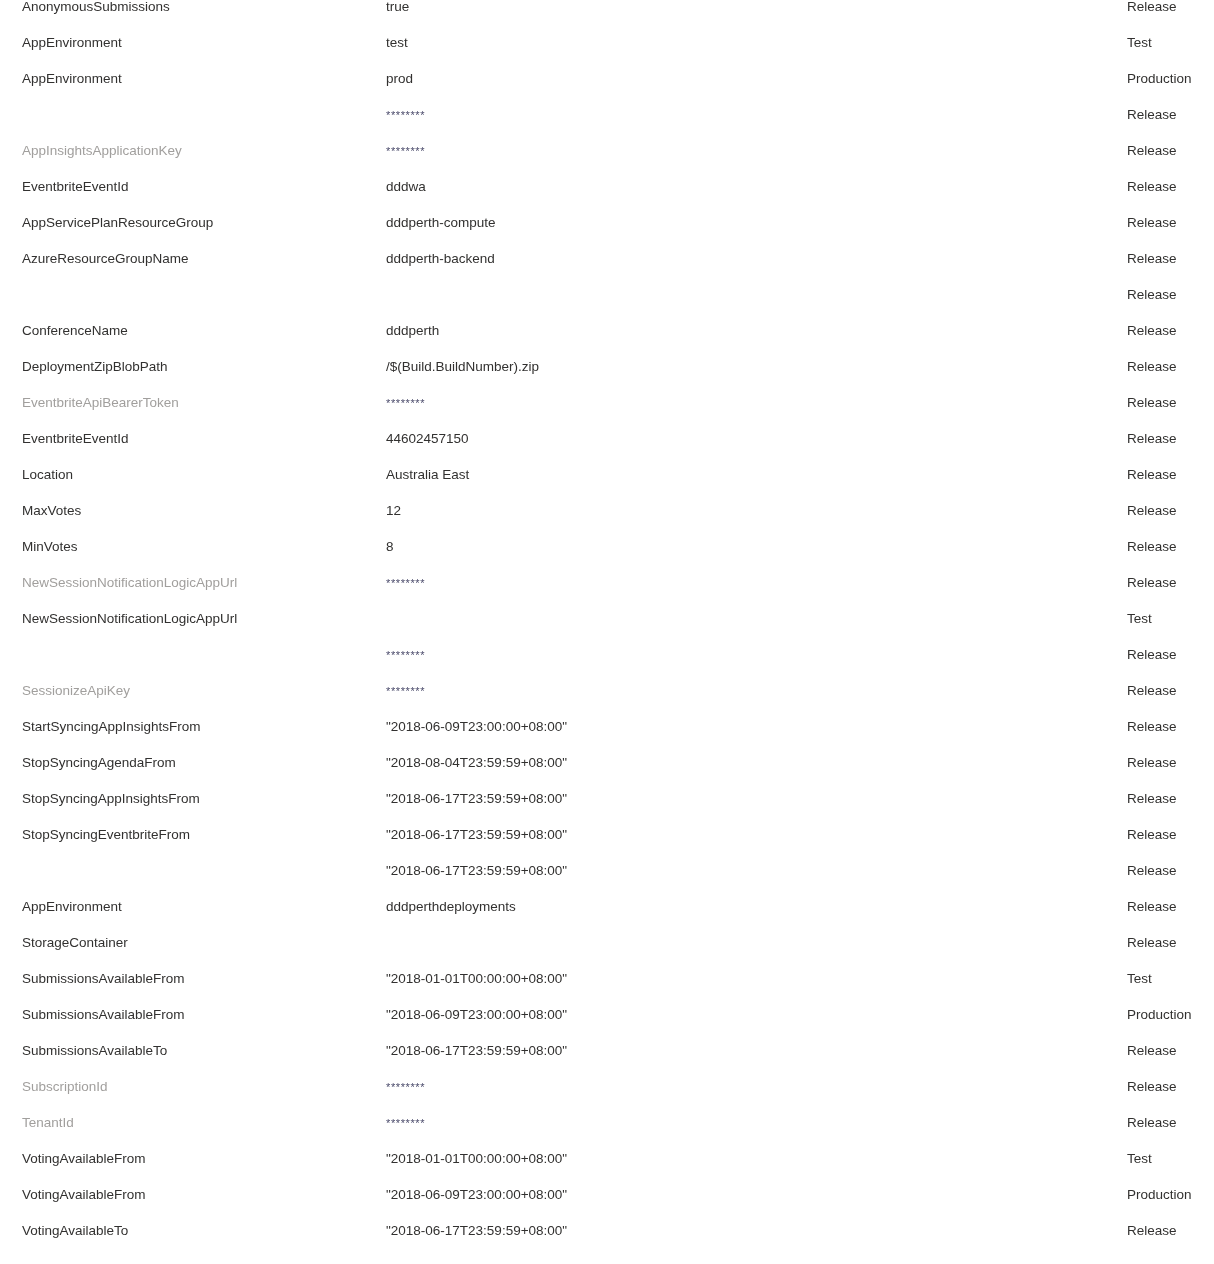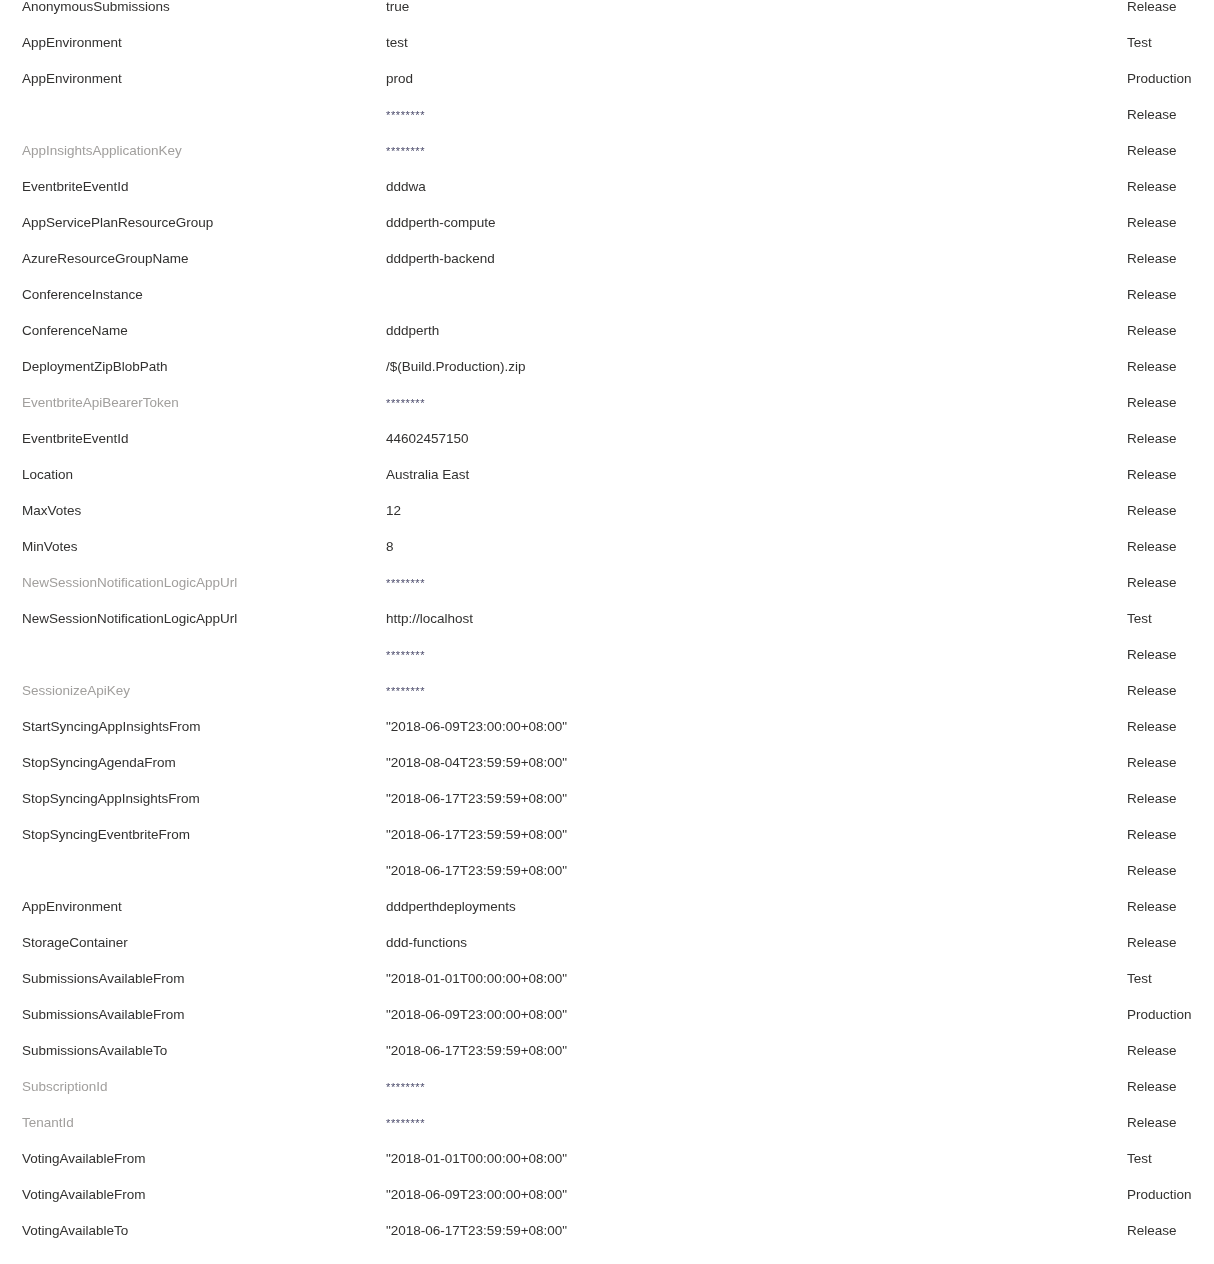--- a/index.html
+++ b/index.html
@@ -111,31 +111,30 @@
       <div class="cell cell-name">AppServicePlanResourceGroup</div>
       <div class="cell cell-value">dddperth-compute</div>
       <div class="cell cell-scope">Release</div>
     </div>
     <div class="var-row">
       <div class="cell cell-name">AzureResourceGroupName</div>
       <div class="cell cell-value">dddperth-backend</div>
       <div class="cell cell-scope">Release</div>
     </div>
     <div class="var-row">
-      <div class="cell cell-name">ConferenceInstance</div>
       <div class="cell cell-scope">Release</div>
     </div>
     <div class="var-row">
       <div class="cell cell-name">ConferenceName</div>
       <div class="cell cell-value">dddperth</div>
       <div class="cell cell-scope">Release</div>
     </div>
     <div class="var-row">
       <div class="cell cell-name">DeploymentZipBlobPath</div>
-      <div class="cell cell-value">/$(Build.Production).zip</div>
+      <div class="cell cell-value">/$(Build.BuildNumber).zip</div>
       <div class="cell cell-scope">Release</div>
     </div>
     <div class="var-row is-secret">
       <div class="cell cell-name">EventbriteApiBearerToken</div>
       <div class="cell cell-value"><span class="masked">********</span></div>
       <div class="cell cell-scope">Release</div>
     </div>
     <div class="var-row">
       <div class="cell cell-name">EventbriteEventId</div>
       <div class="cell cell-value">44602457150</div>
@@ -156,21 +155,20 @@
       <div class="cell cell-value">8</div>
       <div class="cell cell-scope">Release</div>
     </div>
     <div class="var-row is-secret">
       <div class="cell cell-name">NewSessionNotificationLogicAppUrl</div>
       <div class="cell cell-value"><span class="masked">********</span></div>
       <div class="cell cell-scope">Release</div>
     </div>
     <div class="var-row">
       <div class="cell cell-name">NewSessionNotificationLogicAppUrl</div>
-      <div class="cell cell-value">http://localhost</div>
       <div class="cell cell-scope">Test</div>
     </div>
     <div class="var-row is-secret">
       <div class="cell cell-value"><span class="masked">********</span></div>
       <div class="cell cell-scope">Release</div>
     </div>
     <div class="var-row is-secret">
       <div class="cell cell-name">SessionizeApiKey</div>
       <div class="cell cell-value"><span class="masked">********</span></div>
       <div class="cell cell-scope">Release</div>
@@ -199,21 +197,20 @@
       <div class="cell cell-value">"2018-06-17T23:59:59+08:00"</div>
       <div class="cell cell-scope">Release</div>
     </div>
     <div class="var-row">
       <div class="cell cell-name">AppEnvironment</div>
       <div class="cell cell-value">dddperthdeployments</div>
       <div class="cell cell-scope">Release</div>
     </div>
     <div class="var-row">
       <div class="cell cell-name">StorageContainer</div>
-      <div class="cell cell-value">ddd-functions</div>
       <div class="cell cell-scope">Release</div>
     </div>
     <div class="var-row">
       <div class="cell cell-name">SubmissionsAvailableFrom</div>
       <div class="cell cell-value">"2018-01-01T00:00:00+08:00"</div>
       <div class="cell cell-scope">Test</div>
     </div>
     <div class="var-row">
       <div class="cell cell-name">SubmissionsAvailableFrom</div>
       <div class="cell cell-value">"2018-06-09T23:00:00+08:00"</div>

